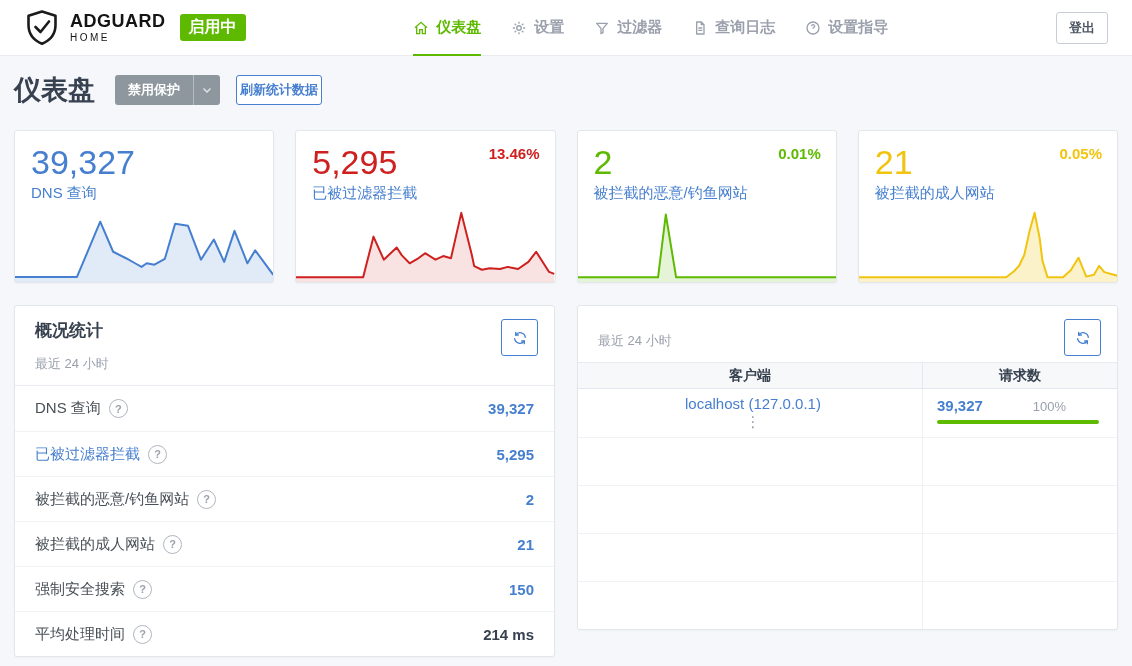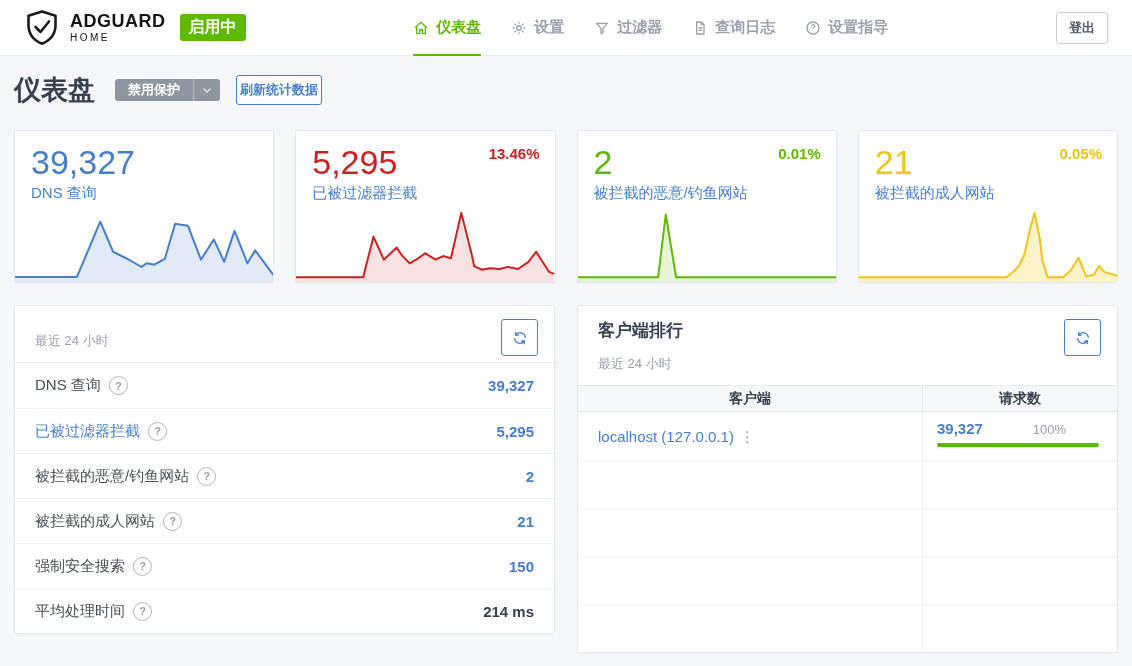--- a/index.html
+++ b/index.html
@@ -17,21 +17,21 @@
   .nav-item { display:flex; align-items:center; gap:7px; font-size:15px; font-weight:600; color:#9aa0ac; text-decoration:none; cursor:pointer; border-bottom:2px solid transparent; padding-top:2px; }
   .nav-item svg { stroke:#9aa0ac; }
   .nav-item.active { color:#5eba00; border-bottom-color:#5eba00; }
   .nav-item.active svg { stroke:#5eba00; }
   .logout-btn { background:#fff; border:1px solid #c9ced6; border-radius:3px; color:#4b5562; font-size:13px; font-weight:bold; padding:6px 12px; cursor:pointer; font-family:inherit; }
 
   
   .content { padding:0 14px; }
   .page-head { display:flex; align-items:center; margin:16px 0 22px; }
   .page-title { font-size:27px; font-weight:bold; color:#37414f; margin-right:20px; }
-  .split-btn { display:flex; height:22px; border-radius:3px; overflow:hidden; margin-right:16px; cursor:pointer; }
+  .split-btn { display:flex; height:30px; border-radius:3px; overflow:hidden; margin-right:16px; cursor:pointer; }
   .split-main { background:#8e979e; color:#fff; font-size:13px; font-weight:bold; border:none; padding:0 13px; font-family:inherit; cursor:pointer; }
   .split-caret { background:#8e979e; border:none; border-left:1px solid rgba(255,255,255,.35); width:27px; display:flex; align-items:center; justify-content:center; cursor:pointer; }
   .outline-btn { background:#fff; border:1px solid #467fcf; color:#467fcf; font-size:13px; font-weight:bold; border-radius:3px; height:30px; padding:0 3px; font-family:inherit; cursor:pointer; }
 
   
   .cards { display:grid; grid-template-columns:repeat(4,1fr); gap:21px; }
   .card { position:relative; background:#fff; border:1px solid #e4e7ea; border-radius:3px; height:153px; overflow:hidden; box-shadow:0 1px 2px rgba(0,0,0,.03); }
   .card-number { font-size:34px; line-height:1.05; padding:14px 16px 0; }
   .card-label { font-size:15px; color:#467fcf; padding:3px 16px 0; }
   .card-percent { position:absolute; top:14px; right:15px; font-size:15px; font-weight:bold; }
@@ -54,21 +54,21 @@
   .stat-value { font-size:15px; font-weight:bold; color:#467fcf; }
   .stat-value.plain { color:#37414f; }
 
   
   .tbl-head { display:flex; background:#f7f8fa; border-bottom:1px solid #e3e8ee; height:26px; }
   .tbl-head .th { font-size:14px; font-weight:bold; color:#37414f; display:flex; align-items:center; justify-content:center; }
   .th-client { width:64%; border-right:1px solid #e3e8ee; }
   .th-requests { width:36%; }
   .client-row { display:flex; height:48px; border-top:1px solid #f0f2f5; }
   .client-row:first-child { border-top:none; }
-  .client-cell { width:64%; border-right:1px solid #eef1f4; display:flex; align-items:center; justify-content:flex-start; padding:0 14px 0 20px; }
+  .client-cell { width:64%; border-right:1px solid #eef1f4; display:flex; align-items:center; justify-content:center; padding:0 14px 0 20px;flex-direction:column; }
   .client-link { color:#467fcf; font-size:15px; text-decoration:none; cursor:pointer; }
   .kebab { color:#9aa0ac; font-size:15px; letter-spacing:0; cursor:pointer; line-height:1; padding:2px 6px; }
   .requests-cell { width:36%; padding:8px 18px 0 14px; }
   .req-line { display:flex; align-items:baseline; gap:10px; }
   .req-value { font-size:15px; font-weight:bold; color:#467fcf; }
   .req-percent { font-size:13px; color:#9aa0ac;margin-left:40px; }
   .req-bar { height:4px; border-radius:2px; margin-top:6px; }
 </style>
 </head>
 <body>
@@ -176,92 +176,92 @@
       <div class="card-label">被拦截的成人网站</div>
       <div class="card-percent" style="color: rgb(241, 196, 15);">0.05%</div>
       <svg class="card-chart" viewBox="0 0 100 40" preserveAspectRatio="none">
         <polygon stroke="none" points="0,37.4 57,37.4 60,34 62,31 64,25 66,12 68,1.5 70,16 71,28 73,37.4 79,37.4 82,33.5 85,26.5 88,37 91,36 93,31 95,34.5 100,36.5 100,40 0,40" fill="rgba(241,196,15,0.22)"></polygon>
         <polyline fill="none" stroke-width="2" stroke-linejoin="round" points="0,37.4 57,37.4 60,34 62,31 64,25 66,12 68,1.5 70,16 71,28 73,37.4 79,37.4 82,33.5 85,26.5 88,37 91,36 93,31 95,34.5 100,36.5" stroke="#f1c40f"></polyline>
       </svg>
     </div>
   </div>
 
   <div class="panels">
+
+    <div class="panel">
+      <div class="panel-head">
+        <div class="panel-title">概况统计</div>
+        <div class="panel-sub">最近 24 小时</div>
+        <button class="refresh-btn">
+          <svg width="16" height="16" viewBox="0 0 24 24" fill="none" stroke="#467fcf" stroke-width="2" stroke-linecap="round" stroke-linejoin="round">
+            <path d="M20 11a8 8 0 0 0-14.5-3.5"></path>
+              <path d="M5.5 3.5v4h4"></path>
+            <path d="M4 13a8 8 0 0 0 14.5 3.5"></path>
+              <path d="M18.5 20.5v-4h-4"></path>
+          </svg>
+        </button>
+      </div>
+      <div>
+        <div class="stat-row">
+          <span class="stat-label">
+              <span>DNS 查询</span>
+              <span class="help-circle">?</span>
+            </span>
+          <span class="stat-value">39,327</span>
+        </div>
+        <div class="stat-row">
+          <span class="stat-label link">
+              <a class="stat-label link">已被过滤器拦截</a>
+              <span class="help-circle">?</span>
+            </span>
+          <span class="stat-value">5,295</span>
+        </div>
+        <div class="stat-row">
+          <span class="stat-label">
+              <span>被拦截的恶意/钓鱼网站</span>
+              <span class="help-circle">?</span>
+            </span>
+          <span class="stat-value">2</span>
+        </div>
+        <div class="stat-row">
+          <span class="stat-label">
+              <span>被拦截的成人网站</span>
+              <span class="help-circle">?</span>
+            </span>
+          <span class="stat-value">21</span>
+        </div>
+        <div class="stat-row">
+          <span class="stat-label">
+              <span>强制安全搜索</span>
+              <span class="help-circle">?</span>
+            </span>
+          <span class="stat-value">150</span>
+        </div>
+        <div class="stat-row">
+          <span class="stat-label">
+              <span>平均处理时间</span>
+              <span class="help-circle">?</span>
+            </span>
+          <span class="stat-value plain">214 ms</span>
+        </div>
+      </div>
+    </div>
 
     <div class="panel">
       <div class="panel-head">
         <div class="panel-sub">最近 24 小时</div>
         <button class="refresh-btn">
           <svg width="16" height="16" viewBox="0 0 24 24" fill="none" stroke="#467fcf" stroke-width="2" stroke-linecap="round" stroke-linejoin="round">
             <path d="M20 11a8 8 0 0 0-14.5-3.5"></path>
               <path d="M5.5 3.5v4h4"></path>
             <path d="M4 13a8 8 0 0 0 14.5 3.5"></path>
               <path d="M18.5 20.5v-4h-4"></path>
           </svg>
         </button>
       </div>
-      <div>
-        <div class="stat-row">
-          <span class="stat-label">
-              <span>DNS 查询</span>
-              <span class="help-circle">?</span>
-            </span>
-          <span class="stat-value">39,327</span>
-        </div>
-        <div class="stat-row">
-          <span class="stat-label link">
-              <a class="stat-label link">已被过滤器拦截</a>
-              <span class="help-circle">?</span>
-            </span>
-          <span class="stat-value">5,295</span>
-        </div>
-        <div class="stat-row">
-          <span class="stat-label">
-              <span>被拦截的恶意/钓鱼网站</span>
-              <span class="help-circle">?</span>
-            </span>
-          <span class="stat-value">2</span>
-        </div>
-        <div class="stat-row">
-          <span class="stat-label">
-              <span>被拦截的成人网站</span>
-              <span class="help-circle">?</span>
-            </span>
-          <span class="stat-value">21</span>
-        </div>
-        <div class="stat-row">
-          <span class="stat-label">
-              <span>强制安全搜索</span>
-              <span class="help-circle">?</span>
-            </span>
-          <span class="stat-value">150</span>
-        </div>
-        <div class="stat-row">
-          <span class="stat-label">
-              <span>平均处理时间</span>
-              <span class="help-circle">?</span>
-            </span>
-          <span class="stat-value plain">214 ms</span>
-        </div>
-      </div>
-    </div>
-
-    <div class="panel">
-      <div class="panel-head">
-        <div class="panel-title">客户端排行</div>
-        <div class="panel-sub">最近 24 小时</div>
-        <button class="refresh-btn">
-          <svg width="16" height="16" viewBox="0 0 24 24" fill="none" stroke="#467fcf" stroke-width="2" stroke-linecap="round" stroke-linejoin="round">
-            <path d="M20 11a8 8 0 0 0-14.5-3.5"></path>
-              <path d="M5.5 3.5v4h4"></path>
-            <path d="M4 13a8 8 0 0 0 14.5 3.5"></path>
-              <path d="M18.5 20.5v-4h-4"></path>
-          </svg>
-        </button>
-      </div>
       <div class="tbl-head">
         <div class="th th-client">客户端</div>
         <div class="th th-requests">请求数</div>
       </div>
       <div>
         <div class="client-row">
           <div class="client-cell">
             <a class="client-link">localhost (127.0.0.1)</a>
             <span class="kebab">⋮</span>
           </div>

